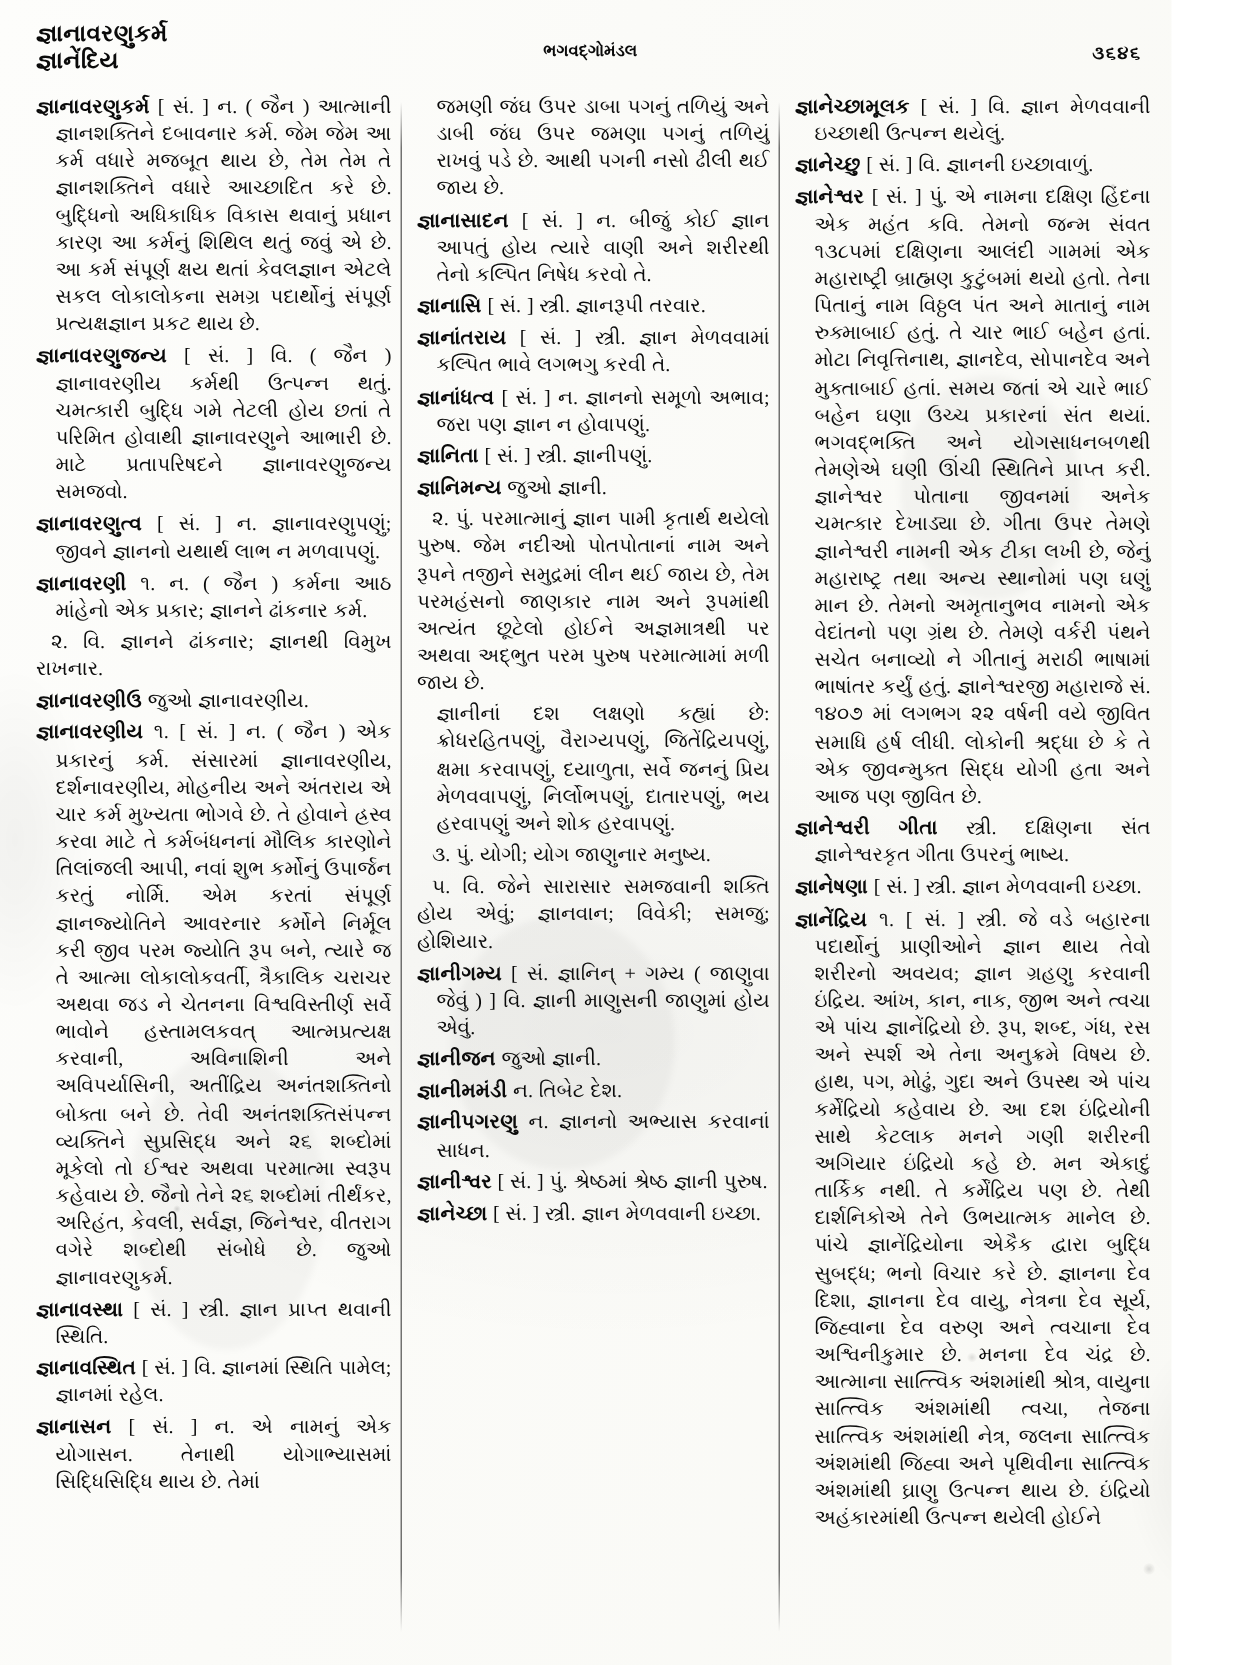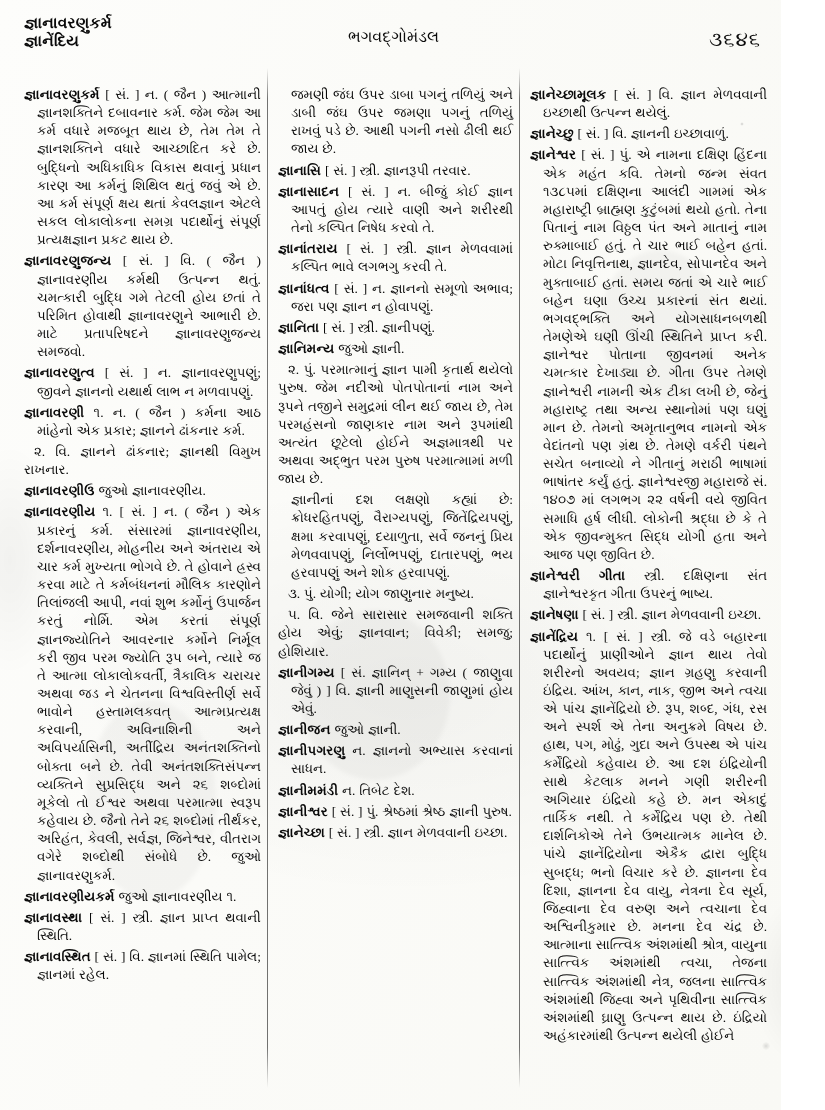--- a/index.html
+++ b/index.html
@@ -65,49 +65,48 @@
   .rh-left .rh-l2 {
     display: block;
     font-weight: bold;
     font-size: 15.5px;
     letter-spacing: .2px;
   }
   .rh-center {
     position: absolute;
     left: 0; right: 0; top: 14px;
     text-align: center;
-    font-weight: normal;
-    font-size: 16px;
+    font-weight: bold;
+    font-size: 11px;
   }
   .rh-right {
     position: absolute;
     right: 10px; top: 14px;
-    font-weight: normal;
-    font-size: 20px;
+    font-weight: bold;
+    font-size: 12px;
     letter-spacing: 1px;
   }
 
   
   .columns {
     position: relative;
     display: flex;
     align-items: flex-start;
     height: 1040px;
     margin-top: 2px;
   }
   .col {
     width: 271px;
     box-sizing: border-box;
     padding: 0 6px 0 6px;
     font-size: 13.4px;
     line-height: 1.355;
     text-align: justify;
     text-justify: inter-word;
     word-spacing: .5px;
-    margin-top: 24px;
   }
   .col-1 { padding-left: 8px; }
   .col-2 { padding-left: 10px; }
   .col-3 { padding-left: 10px; padding-right: 4px; }
 
   
   .rule {
     width: 1px;
     align-self: stretch;
     background: linear-gradient(to bottom,
@@ -165,41 +164,41 @@
 
   <div class="columns">
     <div class="col col-1">
         <p class="entry hang"><span class="hw">જ્ઞાનાવરણુકર્મ</span><span> [ સં. ] ન. ( જૈન ) આત્માની જ્ઞાનશક્તિને દબાવનાર કર્મ. જેમ જેમ આ કર્મ વધારે મજબૂત થાય છે, તેમ તેમ તે જ્ઞાનશક્તિને વધારે આચ્છાદિત કરે છે. બુદ્ધિનો અધિકાધિક વિકાસ થવાનું પ્રધાન કારણ આ કર્મનું શિથિલ થતું જવું એ છે. આ કર્મ સંપૂર્ણ ક્ષય થતાં કેવલજ્ઞાન એટલે સકલ લોકાલોકના સમગ્ર પદાર્થોનું સંપૂર્ણ પ્રત્યક્ષજ્ઞાન પ્રકટ થાય છે.</span></p>
         <p class="entry hang"><span class="hw">જ્ઞાનાવરણુજન્ય</span><span> [ સં. ] વિ. ( જૈન ) જ્ઞાનાવરણીય કર્મથી ઉત્પન્ન થતું. ચમત્કારી બુદ્ધિ ગમે તેટલી હોય છતાં તે પરિમિત હોવાથી જ્ઞાનાવરણુને આભારી છે. માટે પ્રતાપરિષદને જ્ઞાનાવરણુજન્ય સમજવો.</span></p>
         <p class="entry hang"><span class="hw">જ્ઞાનાવરણુત્વ</span><span> [ સં. ] ન. જ્ઞાનાવરણુપણું; જીવને જ્ઞાનનો યથાર્થ લાભ ન મળવાપણું.</span></p>
         <p class="entry hang"><span class="hw">જ્ઞાનાવરણી</span><span> ૧. ન. ( જૈન ) કર્મના આઠ માંહેનો એક પ્રકાર; જ્ઞાનને ઢાંકનાર કર્મ.</span></p>
         <p class="entry sense">૨. વિ. જ્ઞાનને ઢાંકનાર; જ્ઞાનથી વિમુખ રાખનાર.</p>
         <p class="entry hang"><span class="hw">જ્ઞાનાવરણીઉ</span><span> જુઓ જ્ઞાનાવરણીય.</span></p>
         <p class="entry hang"><span class="hw">જ્ઞાનાવરણીય</span><span> ૧. [ સં. ] ન. ( જૈન ) એક પ્રકારનું કર્મ. સંસારમાં જ્ઞાનાવરણીય, દર્શનાવરણીય, મોહનીય અને અંતરાય એ ચાર કર્મ મુખ્યતા ભોગવે છે. તે હોવાને હ્રસ્વ કરવા માટે તે કર્મબંધનનાં મૌલિક કારણોને તિલાંજલી આપી, નવાં શુભ કર્મોનું ઉપાર્જન કરતું નોર્મિ. એમ કરતાં સંપૂર્ણ જ્ઞાનજ્યોતિને આવરનાર કર્મોને નિર્મૂલ કરી જીવ પરમ જ્યોતિ રૂપ બને, ત્યારે જ તે આત્મા લોકાલોકવર્તી, ત્રૈકાલિક ચરાચર અથવા જડ ને ચેતનના વિશ્વવિસ્તીર્ણ સર્વે ભાવોને હસ્તામલકવત્ આત્મપ્રત્યક્ષ કરવાની, અવિનાશિની અને અવિપર્યાસિની, અતીંદ્રિય અનંતશક્તિનો બોક્તા બને છે. તેવી અનંતશક્તિસંપન્ન વ્યક્તિને સુપ્રસિદ્ધ અને ૨૬ શબ્દોમાં મૂકેલો તો ઈશ્વર અથવા પરમાત્મા સ્વરૂપ કહેવાય છે. જૈનો તેને ૨૬ શબ્દોમાં તીર્થંકર, અરિહંત, કેવલી, સર્વજ્ઞ, જિનેશ્વર, વીતરાગ વગેરે શબ્દોથી સંબોધે છે. જુઓ જ્ઞાનાવરણુકર્મ.</span></p>
-        <p class="entry hang"><span class="hw">જ્ઞાનાવરણીયકર્મ</span><span> જુઓ જ્ઞાનાવરણીય ૧.</span></p>
         <p class="entry hang"><span class="hw">જ્ઞાનાવસ્થા</span><span> [ સં. ] સ્ત્રી. જ્ઞાન પ્રાપ્ત થવાની સ્થિતિ.</span></p>
         <p class="entry hang"><span class="hw">જ્ઞાનાવસ્થિત</span><span> [ સં. ] વિ. જ્ઞાનમાં સ્થિતિ પામેલ; જ્ઞાનમાં રહેલ.</span></p>
+        <p class="entry hang"><span class="hw">જ્ઞાનાસન</span><span> [ સં. ] ન. એ નામનું એક યોગાસન. તેનાથી યોગાભ્યાસમાં સિદ્ધિસિદ્ધિ થાય છે. તેમાં</span></p>
       </div>
     <div class="rule"></div>
     <div class="col col-2">
         <p class="entry cont">જમણી જંઘ ઉપર ડાબા પગનું તળિયું અને ડાબી જંઘ ઉપર જમણા પગનું તળિયું રાખવું પડે છે. આથી પગની નસો ઢીલી થઈ જાય છે.</p>
+        <p class="entry hang"><span class="hw">જ્ઞાનાસાદન</span><span> [ સં. ] ન. બીજું કોઈ જ્ઞાન આપતું હોય ત્યારે વાણી અને શરીરથી તેનો કલ્પિત નિષેધ કરવો તે.</span></p>
         <p class="entry hang"><span class="hw">જ્ઞાનાસિ</span><span> [ સં. ] સ્ત્રી. જ્ઞાનરૂપી તરવાર.</span></p>
-        <p class="entry hang"><span class="hw">જ્ઞાનાસાદન</span><span> [ સં. ] ન. બીજું કોઈ જ્ઞાન આપતું હોય ત્યારે વાણી અને શરીરથી તેનો કલ્પિત નિષેધ કરવો તે.</span></p>
         <p class="entry hang"><span class="hw">જ્ઞાનાંતરાય</span><span> [ સં. ] સ્ત્રી. જ્ઞાન મેળવવામાં કલ્પિત ભાવે લગભગુ કરવી તે.</span></p>
         <p class="entry hang"><span class="hw">જ્ઞાનાંધત્વ</span><span> [ સં. ] ન. જ્ઞાનનો સમૂળો અભાવ; જરા પણ જ્ઞાન ન હોવાપણું.</span></p>
         <p class="entry hang"><span class="hw">જ્ઞાનિતા</span><span> [ સં. ] સ્ત્રી. જ્ઞાનીપણું.</span></p>
         <p class="entry hang"><span class="hw">જ્ઞાનિમન્ય</span><span> જુઓ જ્ઞાની.</span></p>
         <p class="entry sense">૨. પું. પરમાત્માનું જ્ઞાન પામી કૃતાર્થ થયેલો પુરુષ. જેમ નદીઓ પોતપોતાનાં નામ અને રૂપને તજીને સમુદ્રમાં લીન થઈ જાય છે, તેમ પરમહંસનો જાણકાર નામ અને રૂપમાંથી અત્યંત છૂટેલો હોઈને અજ્ઞમાત્રથી પર અથવા અદ્ભુત પરમ પુરુષ પરમાત્મામાં મળી જાય છે.</p>
         <p class="entry cont">જ્ઞાનીનાં દશ લક્ષણો કહ્યાં છે: ક્રોધરહિતપણું, વૈરાગ્યપણું, જિતેંદ્રિયપણું, ક્ષમા કરવાપણું, દયાળુતા, સર્વે જનનું પ્રિય મેળવવાપણું, નિર્લોભપણું, દાતારપણું, ભય હરવાપણું અને શોક હરવાપણું.</p>
         <p class="entry sense">૩. પું. યોગી; યોગ જાણુનાર મનુષ્ય.</p>
         <p class="entry sense">૫. વિ. જેને સારાસાર સમજવાની શક્તિ હોય એવું; જ્ઞાનવાન; વિવેકી; સમજુ; હોશિયાર.</p>
         <p class="entry hang"><span class="hw">જ્ઞાનીગમ્ય</span><span> [ સં. જ્ઞાનિન્ + ગમ્ય ( જાણુવા જેવું ) ] વિ. જ્ઞાની માણુસની જાણુમાં હોય એવું.</span></p>
         <p class="entry hang"><span class="hw">જ્ઞાનીજન</span><span> જુઓ જ્ઞાની.</span></p>
+        <p class="entry hang"><span class="hw">જ્ઞાનીમમંડી</span><span> ન. તિબેટ દેશ.</span></p>
         <p class="entry hang"><span class="hw">જ્ઞાનીપગરણુ</span><span> ન. જ્ઞાનનો અભ્યાસ કરવાનાં સાધન.</span></p>
-        <p class="entry hang"><span class="hw">જ્ઞાનીમમંડી</span><span> ન. તિબેટ દેશ.</span></p>
         <p class="entry hang"><span class="hw">જ્ઞાનીશ્વર</span><span> [ સં. ] પું. શ્રેષ્ઠમાં શ્રેષ્ઠ જ્ઞાની પુરુષ.</span></p>
         <p class="entry hang"><span class="hw">જ્ઞાનેચ્છા</span><span> [ સં. ] સ્ત્રી. જ્ઞાન મેળવવાની ઇચ્છા.</span></p>
       </div>
     <div class="rule"></div>
     <div class="col col-3">
         <p class="entry hang"><span class="hw">જ્ઞાનેચ્છામૂલક</span><span> [ સં. ] વિ. જ્ઞાન મેળવવાની ઇચ્છાથી ઉત્પન્ન થયેલું.</span></p>
         <p class="entry hang"><span class="hw">જ્ઞાનેચ્છુ</span><span> [ સં. ] વિ. જ્ઞાનની ઇચ્છાવાળું.</span></p>
         <p class="entry hang"><span class="hw">જ્ઞાનેશ્વર</span><span> [ સં. ] પું. એ નામના દક્ષિણ હિંદના એક મહંત કવિ. તેમનો જન્મ સંવત ૧૩૮૫માં દક્ષિણના આલંદી ગામમાં એક મહારાષ્ટ્રી બ્રાહ્મણ કુટુંબમાં થયો હતો. તેના પિતાનું નામ વિઠ્ઠલ પંત અને માતાનું નામ રુક્માબાઈ હતું. તે ચાર ભાઈ બહેન હતાં. મોટા નિવૃત્તિનાથ, જ્ઞાનદેવ, સોપાનદેવ અને મુક્તાબાઈ હતાં. સમય જતાં એ ચારે ભાઈ બહેન ઘણા ઉચ્ચ પ્રકારનાં સંત થયાં. ભગવદ્ભક્તિ અને યોગસાધનબળથી તેમણેએ ઘણી ઊંચી સ્થિતિને પ્રાપ્ત કરી. જ્ઞાનેશ્વર પોતાના જીવનમાં અનેક ચમત્કાર દેખાડ્યા છે. ગીતા ઉપર તેમણે જ્ઞાનેશ્વરી નામની એક ટીકા લખી છે, જેનું મહારાષ્ટ્ર તથા અન્ય સ્થાનોમાં પણ ઘણું માન છે. તેમનો અમૃતાનુભવ નામનો એક વેદાંતનો પણ ગ્રંથ છે. તેમણે વર્કરી પંથને સચેત બનાવ્યો ને ગીતાનું મરાઠી ભાષામાં ભાષાંતર કર્યું હતું. જ્ઞાનેશ્વરજી મહારાજે સં. ૧૪૦૭ માં લગભગ ૨૨ વર્ષની વયે જીવિત સમાધિ હર્ષ લીધી. લોકોની શ્રદ્ધા છે કે તે એક જીવન્મુક્ત સિદ્ધ યોગી હતા અને આજ પણ જીવિત છે.</span></p>
         <p class="entry hang"><span class="hw">જ્ઞાનેશ્વરી ગીતા</span><span> સ્ત્રી. દક્ષિણના સંત જ્ઞાનેશ્વરકૃત ગીતા ઉપરનું ભાષ્ય.</span></p>
         <p class="entry hang"><span class="hw">જ્ઞાનેષણા</span><span> [ સં. ] સ્ત્રી. જ્ઞાન મેળવવાની ઇચ્છા.</span></p>

